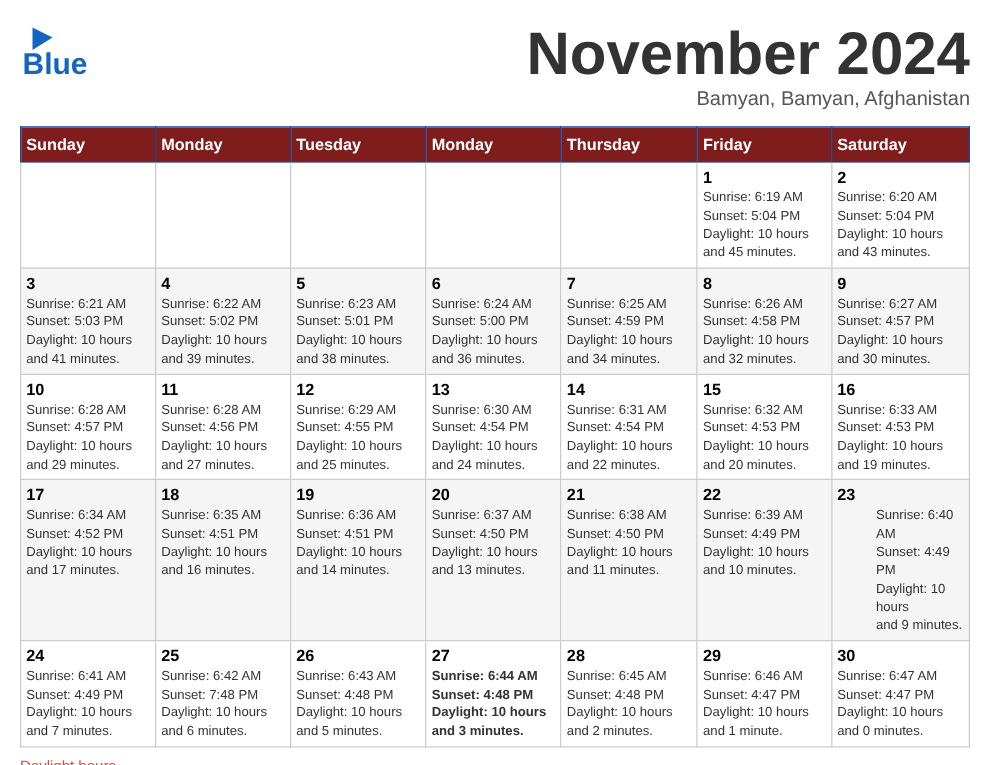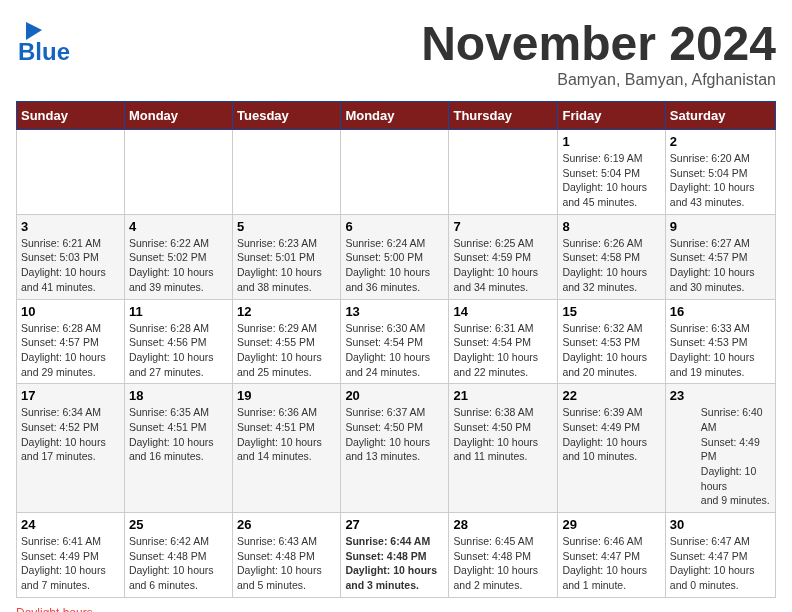--- a/index.html
+++ b/index.html
@@ -287,21 +287,21 @@
         <td>
           <div class="day-num">24</div>
           <div class="day-info" style="white-space: pre-line;">Sunrise: 6:41 AM
 Sunset: 4:49 PM
 Daylight: 10 hours
 and 7 minutes.</div>
         </td>
         <td>
           <div class="day-num">25</div>
           <div class="day-info" style="white-space: pre-line;">Sunrise: 6:42 AM
-Sunset: 4:48 PM
+Sunset: 7:48 PM
 Daylight: 10 hours
 and 6 minutes.</div>
         </td>
         <td>
           <div class="day-num">26</div>
           <div class="day-info" style="white-space: pre-line;">Sunrise: 6:43 AM
 Sunset: 4:48 PM
 Daylight: 10 hours
 and 5 minutes.</div>
         </td>

